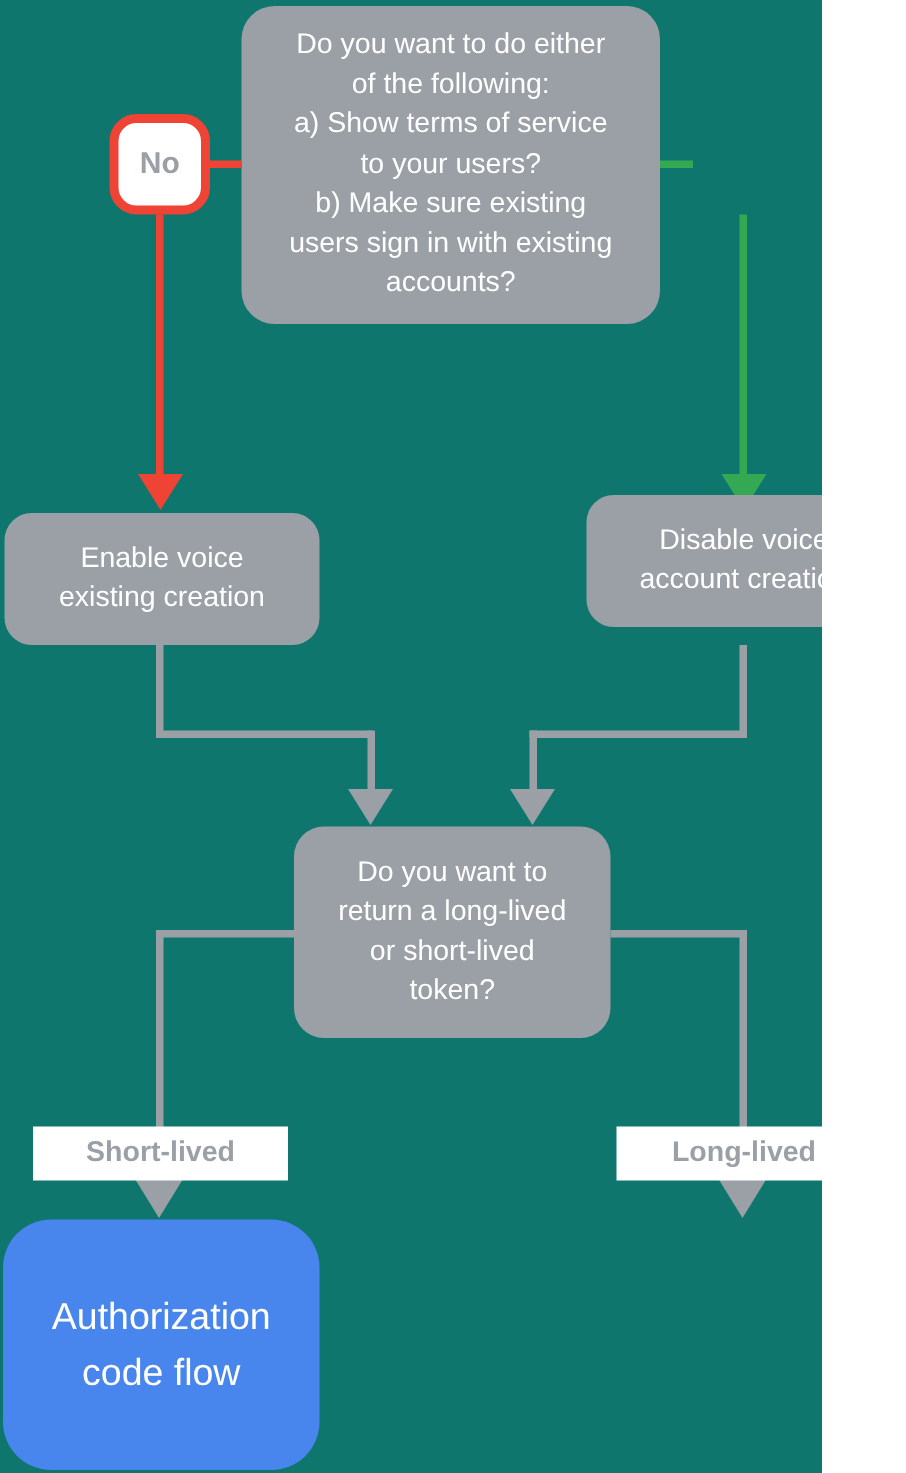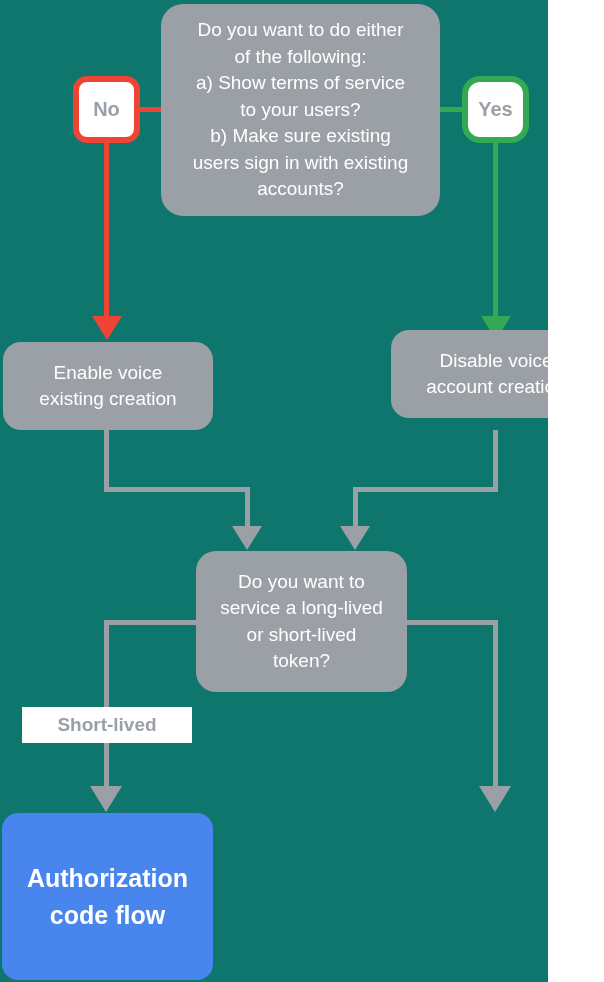--- a/index.html
+++ b/index.html
@@ -29,24 +29,24 @@
     background:var(--gray);
     color:#FFFFFF;
     border-radius:22px;
     font-size:19px;
     line-height:26.5px;
     font-weight:400;
   }
   .blue-node{
     background:var(--blue);
     color:#FFFFFF;
-    border-radius:16px;
+    border-radius:32px;
     font-size:25px;
     line-height:37px;
-    font-weight:700;
+    font-weight:400;
   }
   .badge{
     position:absolute;
     background:var(--white);
     border-radius:18px;
     display:flex;align-items:center;justify-content:center;
     color:var(--label-text);
     font-size:20px;font-weight:700;
     box-sizing:border-box;
     width:67px;height:67px;
@@ -70,70 +70,71 @@
     border-right:16px solid transparent;
   }
   .arrow-big.arrow-gray{border-top:26px solid var(--gray);}
   .edge-label{
     position:absolute;
     background:var(--white);
     color:var(--label-text);
     font-size:19px;font-weight:700;
     display:flex;align-items:center;justify-content:center;
     z-index:5;
+    margin-top:44px;
   }
 </style>
 </head>
 <body>
 
 <div class="canvas">
 
   <div class="node gray-node" style="left:161px;top:4px;width:279px;height:212px;">Do you want to do either
 of the following:
 a) Show terms of service
 to your users?
 b) Make sure existing
 users sign in with existing
 accounts?</div>
 
   <div class="line line-red" style="left:140px;top:107px;width:21px;height:5px;"></div>
-  <div class="badge badge-no" style="left:73px;top:76px;border-radius:14px;">No</div>
+  <div class="badge badge-no" style="left:73px;top:76px;">No</div>
   <div class="line line-red" style="left:104px;top:143px;width:5px;height:174px;"></div>
   <div class="arrow arrow-red" style="left:92px;top:316px;"></div>
 
   <div class="line line-green" style="left:440px;top:107px;width:22px;height:5px;"></div>
-  <div class="badge badge-yes" style="left:462px;top:76px;">Yes</div>
   <div class="line line-green" style="left:493px;top:143px;width:5px;height:174px;"></div>
   <div class="arrow arrow-green" style="left:481px;top:316px;"></div>
 
   <div class="node gray-node" style="left:3px;top:342px;width:210px;height:88px;border-radius:18px;">Enable voice
 existing creation</div>
   <div class="node gray-node" style="left:391px;top:330px;width:210px;height:88px;border-radius:18px;">Disable voice
 account creation</div>
 
   <div class="line line-gray" style="left:104px;top:430px;width:5px;height:62px;"></div>
   <div class="line line-gray" style="left:104px;top:487px;width:144px;height:5px;"></div>
   <div class="line line-gray" style="left:245px;top:487px;width:5px;height:40px;"></div>
   <div class="arrow arrow-gray" style="left:232px;top:526px;"></div>
 
   <div class="line line-gray" style="left:493px;top:430px;width:5px;height:62px;"></div>
   <div class="line line-gray" style="left:353px;top:487px;width:145px;height:5px;"></div>
   <div class="line line-gray" style="left:353px;top:487px;width:5px;height:40px;"></div>
   <div class="arrow arrow-gray" style="left:340px;top:526px;"></div>
 
   <div class="node gray-node" style="left:196px;top:551px;width:211px;height:141px;border-radius:20px;">Do you want to
-service a long-lived
+return a long-lived
 or short-lived
 token?</div>
 
   <div class="line line-gray" style="left:104px;top:620px;width:92px;height:5px;"></div>
   <div class="line line-gray" style="left:104px;top:620px;width:5px;height:167px;"></div>
   <div class="edge-label" style="left:22px;top:707px;width:170px;height:36px;">Short-lived</div>
   <div class="arrow arrow-big arrow-gray" style="left:90px;top:786px;"></div>
 
   <div class="line line-gray" style="left:407px;top:620px;width:91px;height:5px;"></div>
   <div class="line line-gray" style="left:493px;top:620px;width:5px;height:167px;"></div>
+  <div class="edge-label" style="left:411px;top:707px;width:170px;height:36px;">Long-lived</div>
   <div class="arrow arrow-big arrow-gray" style="left:479px;top:786px;"></div>
 
   <div class="node blue-node" style="left:2px;top:813px;width:211px;height:167px;">Authorization
 code flow</div>
 
 </div>
 
 </body></html>

